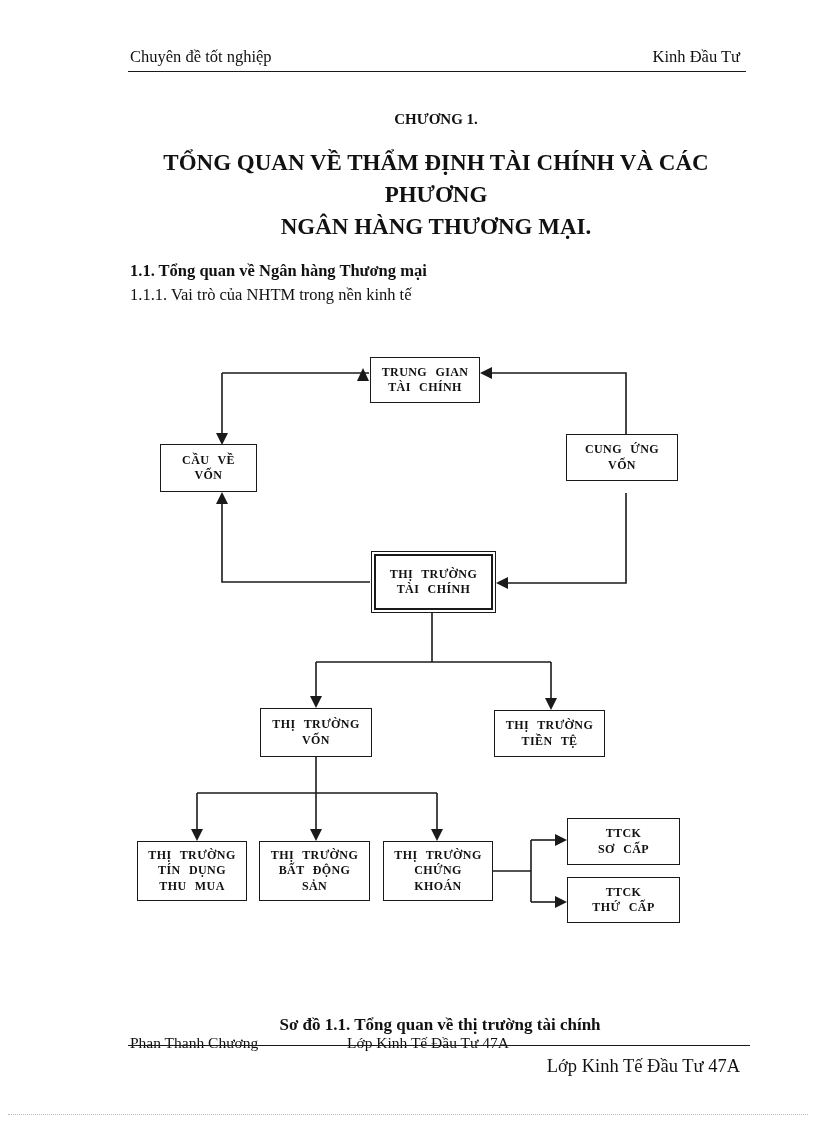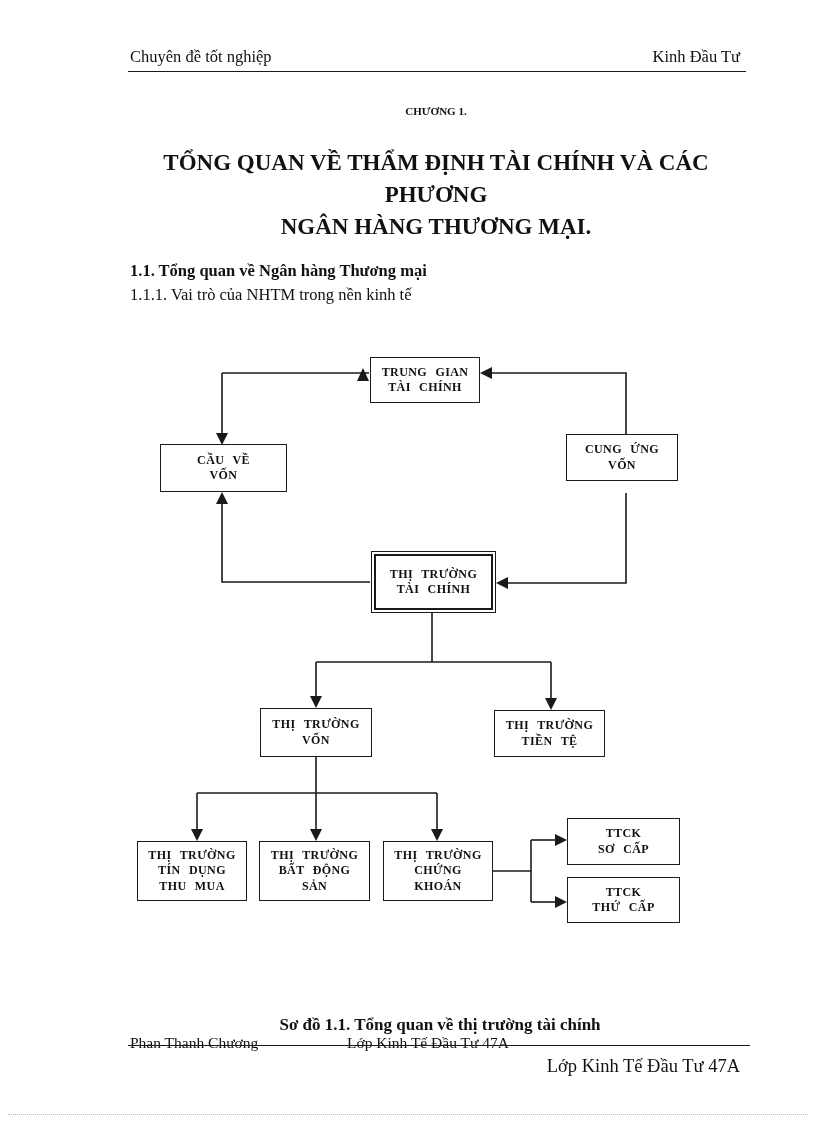--- a/index.html
+++ b/index.html
@@ -5,21 +5,21 @@
   html,body{margin:0;padding:0;background:#fff;}
   .page{
     position:relative;width:816px;height:1123px;background:#ffffff;
     font-family:"Liberation Serif","DejaVu Serif",serif;color:#111;overflow:hidden;
   }
   
   .hdr-left{position:absolute;left:130px;top:47px;font-size:16.5px;}
   .hdr-right{position:absolute;right:76px;top:47px;font-size:16.5px;}
   .hdr-rule{position:absolute;left:128px;top:71px;width:618px;border-top:1.6px solid #1a1a1a;}
   
-  .kicker{position:absolute;left:130px;top:105px;width:612px;text-align:center;font-weight:bold;font-size:11px;}
+  .kicker{position:absolute;left:130px;top:111px;width:612px;text-align:center;font-weight:bold;font-size:15px;}
   .title{position:absolute;left:118px;top:147px;width:636px;text-align:center;font-weight:bold;font-size:23px;line-height:32px;}
   .sec{position:absolute;left:130px;top:250px;font-weight:bold;font-size:16.5px;margin-top:11px;}
   .subsec{position:absolute;left:130px;top:285px;font-size:16.5px;}
   
   .diagram{position:absolute;left:120px;top:340px;width:640px;height:600px;}
   .diagram svg{position:absolute;left:0;top:0;}
   .node{
     position:absolute;border:1.5px solid #1a1a1a;background:#fff;
     display:flex;align-items:center;justify-content:center;text-align:center;
     font-weight:bold;font-size:12px;line-height:15.5px;letter-spacing:.4px;word-spacing:5px;
@@ -98,21 +98,21 @@
         <polygon points="77,501 71,489 83,489"></polygon>
         <polygon points="196,501 190,489 202,489"></polygon>
         <polygon points="317,501 311,489 323,489"></polygon>
         <polygon points="447,500 435,494 435,506"></polygon>
         <polygon points="447,562 435,556 435,568"></polygon>
       </g>
     </svg>
 
     <div class="node" style="left:250px;top:17px;width:110px;height:46px;">TRUNG GIAN
 TÀI CHÍNH</div>
-    <div class="node" style="left:40px;top:104px;width:127px;height:48px;">CẦU VỀ
+    <div class="node" style="left:40px;top:104px;width:97px;height:48px;">CẦU VỀ
 VỐN</div>
     <div class="node" style="left:446px;top:94px;width:112px;height:47px;">CUNG ỨNG
 VỐN</div>
 
     <div class="node-double" style="left:251px;top:211px;width:125px;height:62px;">
       <div class="inner">THỊ TRƯỜNG
 TÀI CHÍNH</div>
     </div>
 
     <div class="node" style="left:140px;top:368px;width:112px;height:49px;">THỊ TRƯỜNG

